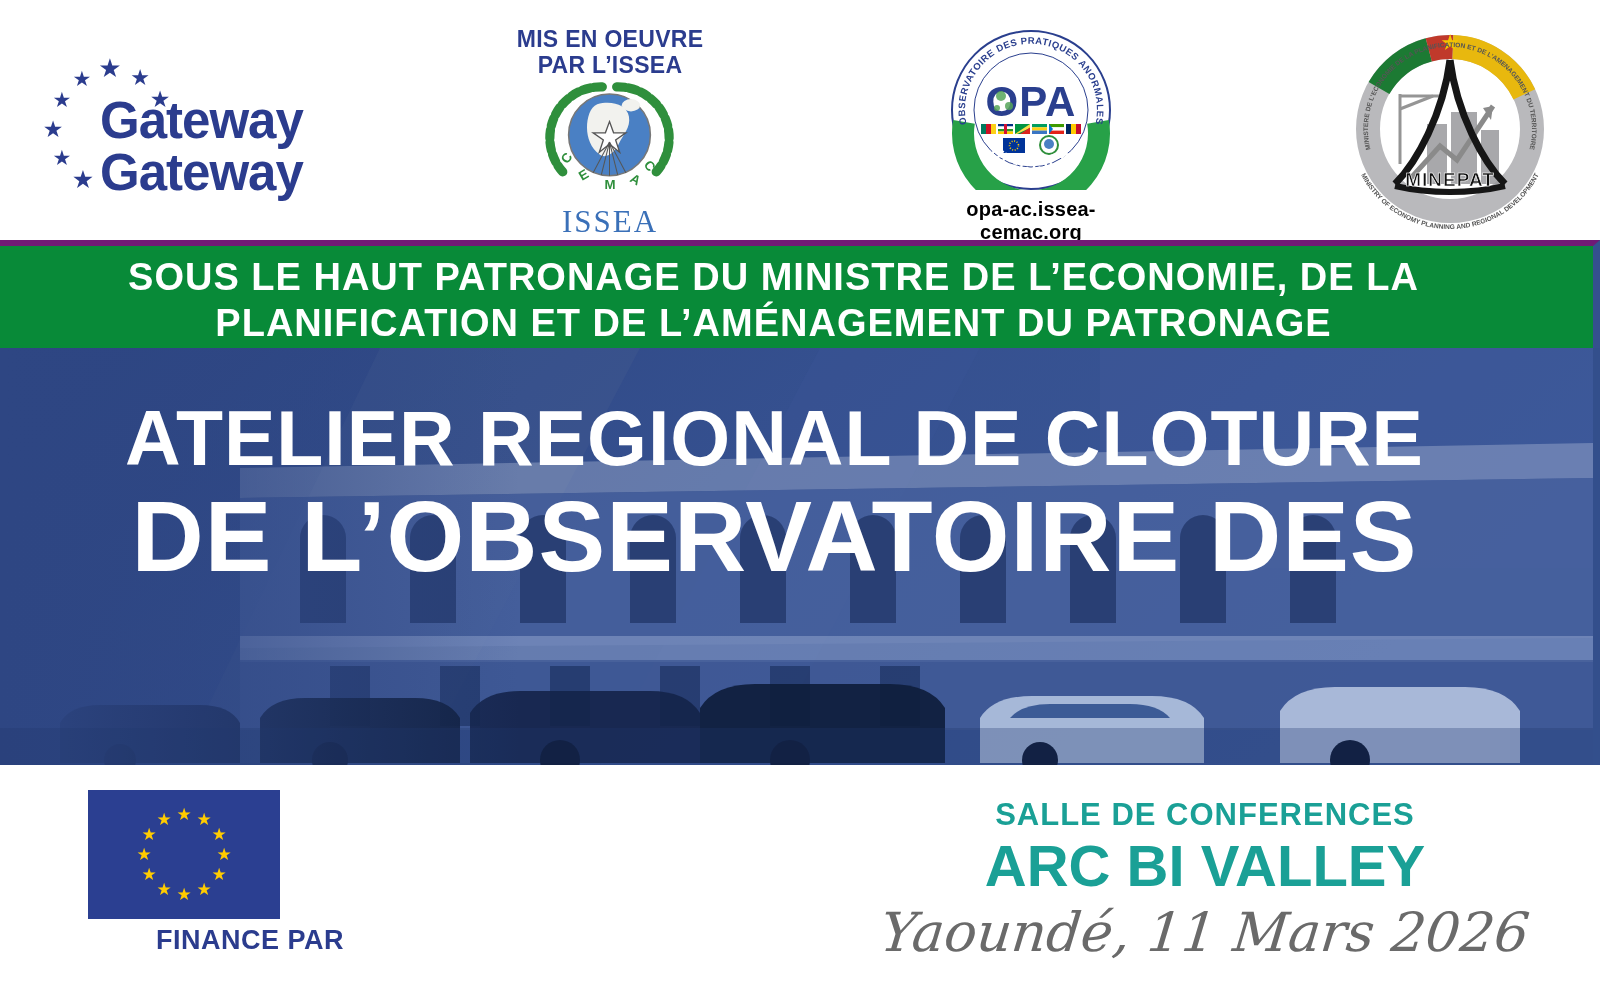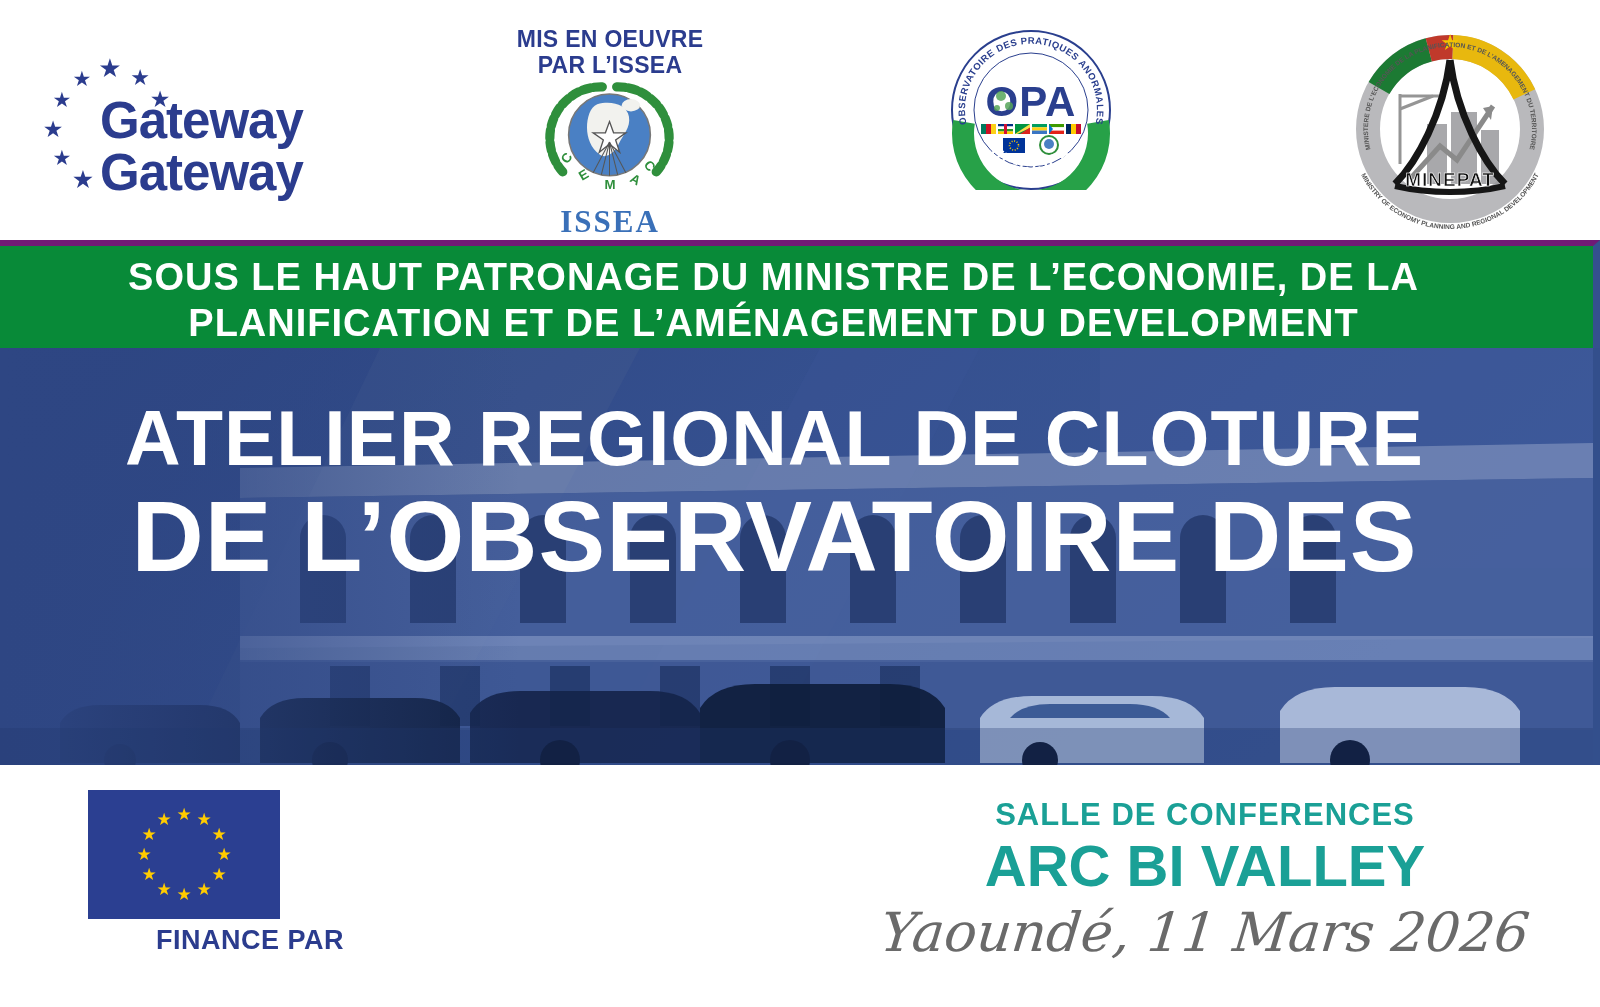--- a/index.html
+++ b/index.html
@@ -6,21 +6,21 @@
   .poster{position:relative;width:1600px;height:1007px;background:#ffffff;overflow:hidden;
           font-family:"Liberation Sans",sans-serif;}
 
   
   .gg-logo{position:absolute;left:36px;top:45px;width:300px;height:165px;}
   .gg-star{position:absolute;color:#2b3c8e;font-family:"DejaVu Sans",sans-serif;transform:translate(-50%,-50%);}
   .gg-text{position:absolute;left:64px;top:50px;color:#2b3c8e;font-weight:bold;font-size:51px;line-height:52px;letter-spacing:-1px;}
 
   .issea-block{position:absolute;left:495px;top:26px;width:230px;text-align:center;}
   .issea-caption{color:#2b3c8e;font-weight:bold;font-size:23px;line-height:26px;letter-spacing:.3px;}
-  .issea-wordmark{font-family:"Liberation Serif",serif;color:#3a70b8;font-weight:bold;font-size:31px;letter-spacing:2px;margin-top:-2px;}
+  .issea-wordmark{font-family:"Liberation Serif",serif;color:#3a70b8;font-weight:normal;font-size:31px;letter-spacing:2px;margin-top:-2px;}
 
   .opa-block{position:absolute;left:925px;top:30px;width:212px;text-align:center;}
   .opa-url{margin-top:4px;color:#000;font-weight:bold;font-size:20px;letter-spacing:.2px;}
 
   .minepat-block{position:absolute;left:1352px;top:34px;width:196px;text-align:center;}
 
   
   .patronage{position:absolute;left:0;top:240px;width:1600px;height:108px;box-sizing:border-box;
              background:#088a38;border-top:6px solid #701a75;border-right:7px solid #35508e;
              text-align:center;padding-top:8px;padding-right:46px;}
@@ -152,20 +152,21 @@
         <circle cx="63" cy="115.5" r="4.5" fill="none" stroke="#ffcc00" stroke-width="1.6" stroke-dasharray="1 1.6"></circle>
       </g>
       <g>
         <circle cx="98" cy="115" r="9" fill="#fff" stroke="#2f8f3c" stroke-width="2"></circle>
         <circle cx="98" cy="114" r="5" fill="#4a80c4"></circle>
       </g>
       <text text-anchor="middle" font-family="Liberation Sans, sans-serif" font-size="16" font-weight="bold" fill="#ffffff" letter-spacing="2">
         <textPath href="#opaBottom" startOffset="50%">UE-ISSEA</textPath>
       </text>
     </svg>
+    <div class="opa-url">opa-ac.issea-cemac.org</div>
   </div>
 
   <div class="minepat-block">
     <svg width="196" height="200" viewBox="0 0 190 200">
       <defs>
         <path id="mpFr" d="M27.8,142 A82,82 0 1 1 162.2,142"></path>
         <path id="mpEn" d="M1,129.2 A100,100 0 0 0 189,129.2"></path>
       </defs>
       <circle cx="95" cy="95" r="82" fill="#ffffff" stroke="#b9b9bc" stroke-width="24"></circle>
       <path d="M24,54 A82,82 0 0 1 73.8,15.8" fill="none" stroke="#1c7a33" stroke-width="24"></path>
@@ -192,21 +193,21 @@
         <textPath href="#mpFr" startOffset="50%">MINISTERE DE L’ECONOMIE DE LA PLANIFICATION ET DE L’AMENAGEMENT DU TERRITOIRE</textPath>
       </text>
       <text text-anchor="middle" font-family="Liberation Sans, sans-serif" font-size="6.6" font-weight="bold" fill="#555">
         <textPath href="#mpEn" startOffset="50%">MINISTRY OF ECONOMY PLANNING AND REGIONAL DEVELOPMENT</textPath>
       </text>
     </svg>
   </div>
 
   <div class="patronage">
     <div>SOUS LE HAUT PATRONAGE DU MINISTRE DE L’ECONOMIE, DE LA</div>
-    <div>PLANIFICATION ET DE L’AMÉNAGEMENT DU DEVELOPMENT</div>
+    <div>PLANIFICATION ET DE L’AMÉNAGEMENT DU PATRONAGE</div>
   </div>
 
   <div class="hero">
     <svg class="hero-art" width="1593" height="417" viewBox="0 0 1593 417">
       <defs>
         <linearGradient id="heroBase" x1="0" y1="0" x2="1" y2="0.3">
           <stop offset="0" stop-color="#2c4480"></stop>
             <stop offset="0.5" stop-color="#35508f"></stop>
             <stop offset="1" stop-color="#3b5899"></stop>
         </linearGradient>

